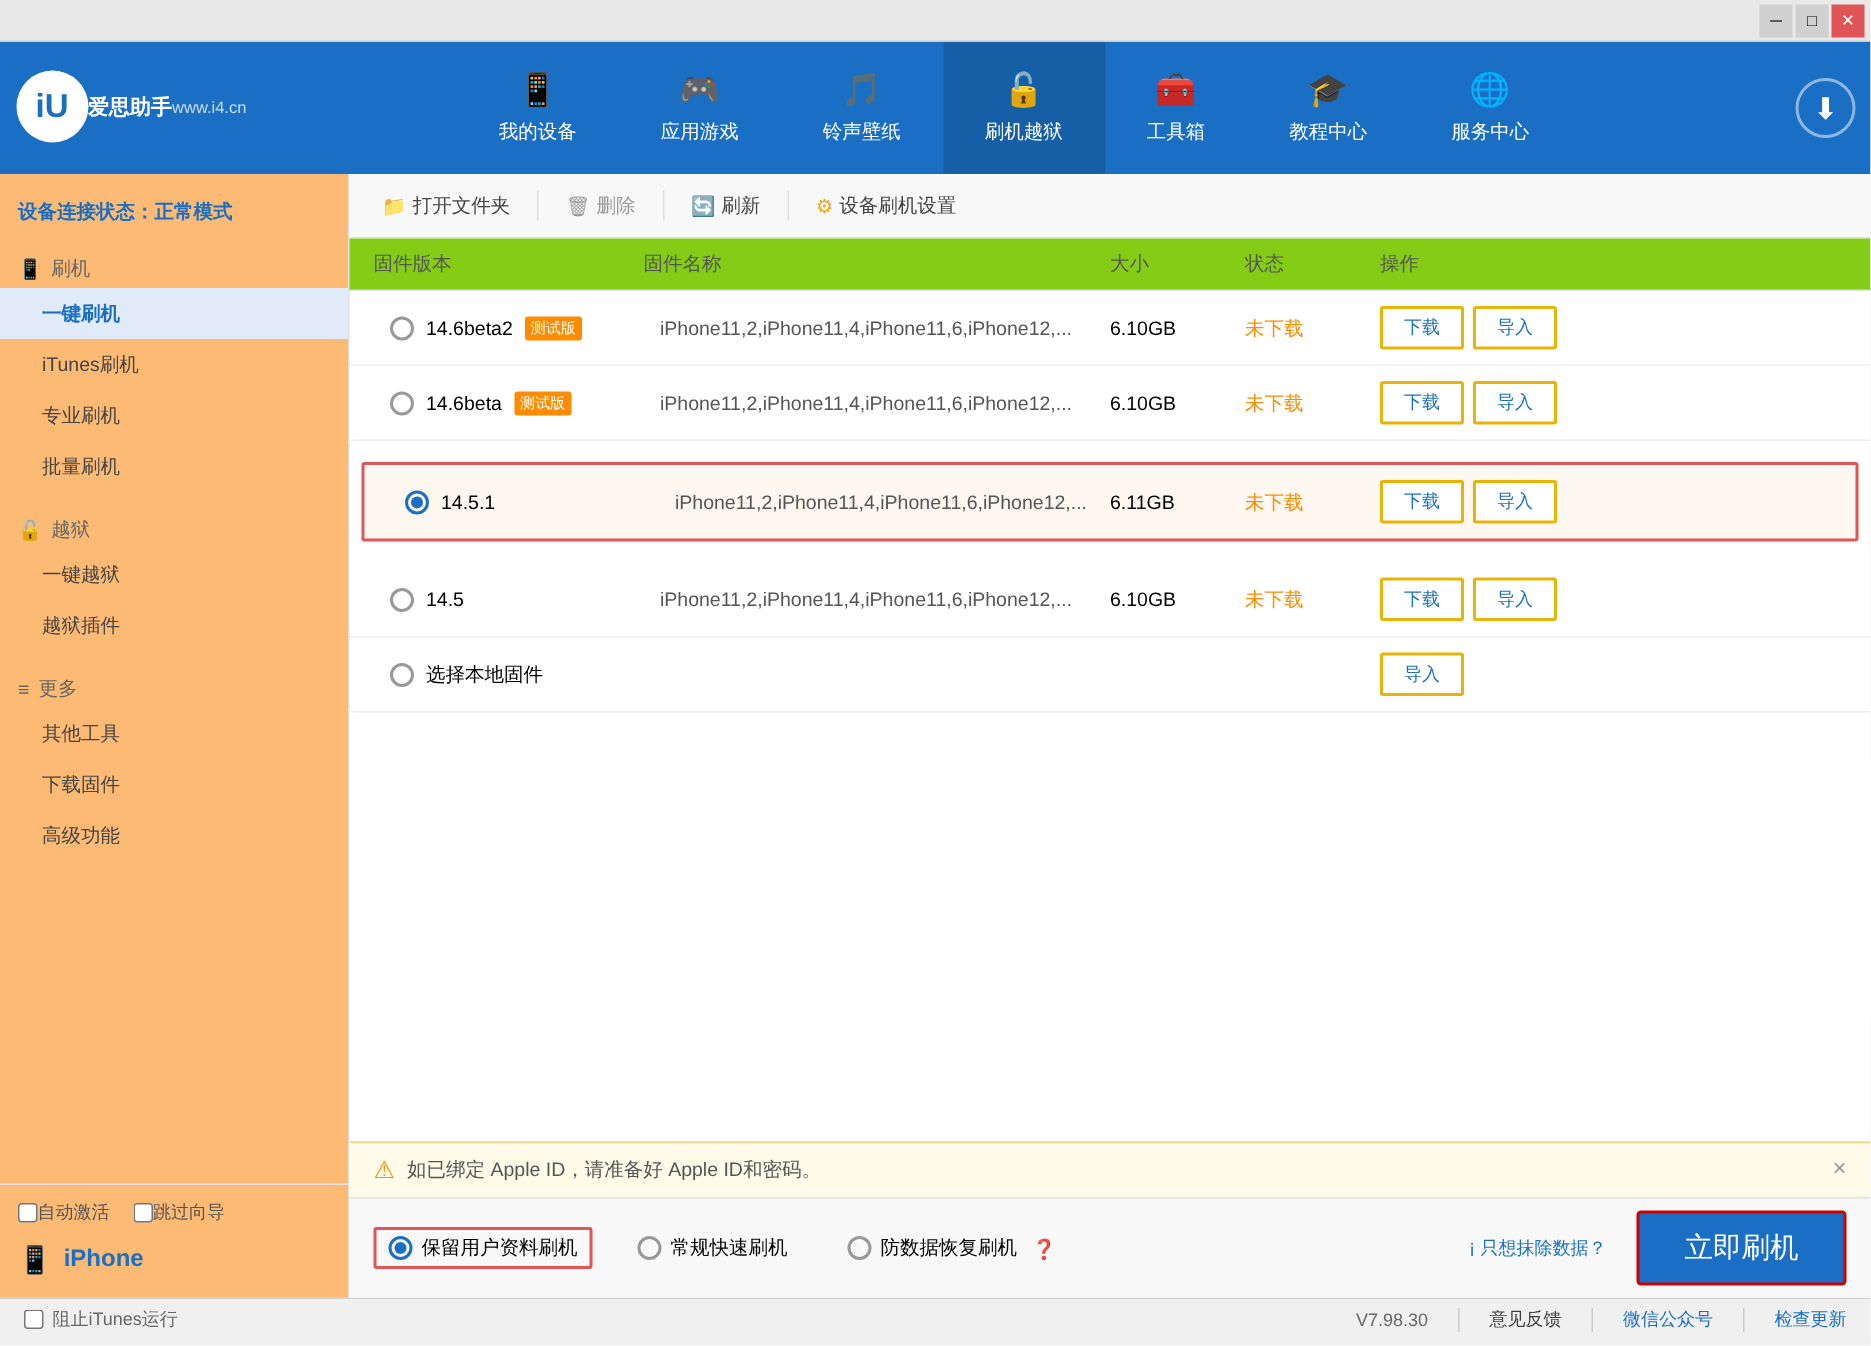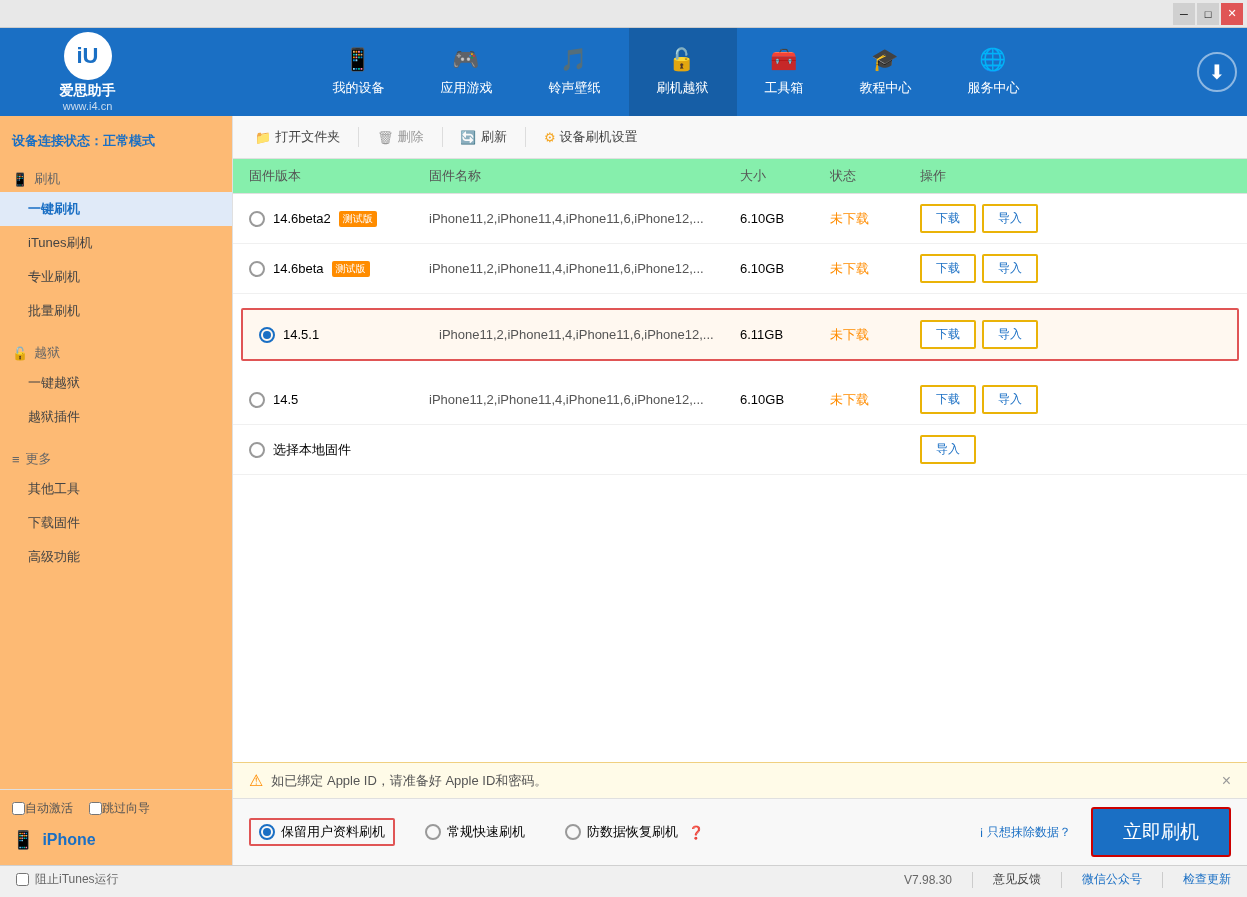--- a/index.html
+++ b/index.html
@@ -26,21 +26,21 @@
     .header {
       background: #1a6fc4;
       height: 88px;
       display: flex;
       align-items: center;
       padding: 0 10px;
     }
     .logo-area {
       width: 155px;
       display: flex;
-      flex-direction: column;
+      flex-direction: row;
       align-items: center;
       justify-content: center;
       color: white;
     }
     .logo-circle {
       width: 48px; height: 48px;
       border-radius: 50%;
       background: white;
       display: flex; align-items: center; justify-content: center;
       color: #1a6fc4;
@@ -151,28 +151,28 @@
     
     .firmware-table {
       flex: 1;
       overflow-y: auto;
       padding: 0;
     }
     .table-header {
       display: grid;
       grid-template-columns: 180px 1fr 90px 90px 1fr;
       padding: 8px 16px;
-      background: #86efac;
+      background: #84cc16;
       border-bottom: 1px solid #e0e0e0;
       font-size: 13px; color: #555;
     }
     .table-row {
       display: grid;
       grid-template-columns: 180px 1fr 90px 90px 1fr;
-      padding: 10px 16px;
+      padding: 10px 27px;
       border-bottom: 1px solid #f0f0f0;
       align-items: center;
       font-size: 13px;
     }
     .table-row.selected {
       background: #fff8f0;
       border: 2px solid #e05555;
       margin: 14px 8px;
       border-radius: 2px;
     }

